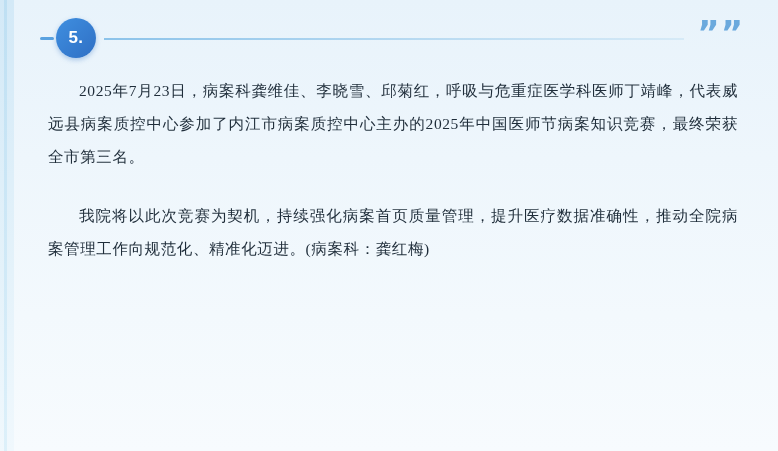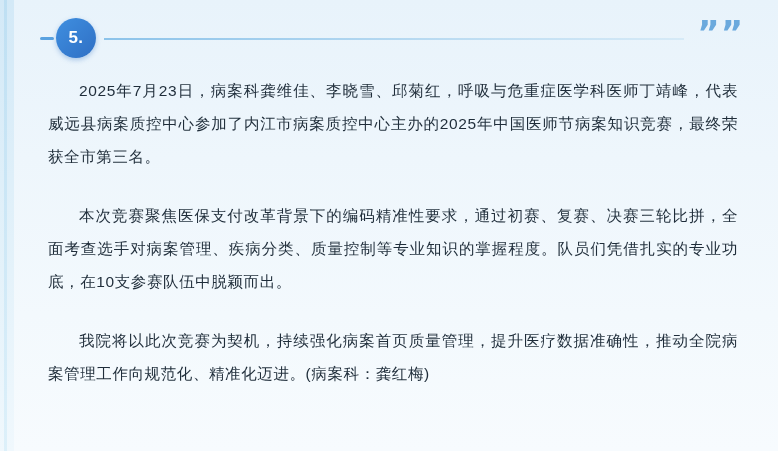--- a/index.html
+++ b/index.html
@@ -109,21 +109,21 @@
   }
 
   .para {
     margin: 0 0 26px 0;
     font-size: 15.5px;
     line-height: 33px;
     color: #1f2d3a;
     text-align: justify;
     text-indent: 2em;
     letter-spacing: .6px;
-    font-family: Liberation Sans, sans-serif;
+    font-family: Liberation Serif, serif;
   }
   .para:last-child { margin-bottom: 11px; }
 </style>
 </head>
 <body>
 
 <div class="page">
 
   <div class="left-bar">
     <div class="left-bar-inner"></div>
@@ -131,17 +131,16 @@
 
   <div class="header">
     <div class="rule-left"></div>
     <div class="num-badge">5.</div>
     <div class="rule-main"></div>
     <div class="quote-mark">””</div>
   </div>
 
   <div class="content">
     <p class="para">2025年7月23日，病案科龚维佳、李晓雪、邱菊红，呼吸与危重症医学科医师丁靖峰，代表威远县病案质控中心参加了内江市病案质控中心主办的2025年中国医师节病案知识竞赛，最终荣获全市第三名。</p>
-    <p class="para">本次竞赛聚焦医保支付改革背景下的编码精准性要求，通过初赛、复赛、决赛三轮比拼，全面考查选手对病案管理、疾病分类、质量控制等专业知识的掌握程度。队员们凭借扎实的专业功底，在10支参赛队伍中脱颖而出。</p>
     <p class="para">我院将以此次竞赛为契机，持续强化病案首页质量管理，提升医疗数据准确性，推动全院病案管理工作向规范化、精准化迈进。(病案科：龚红梅)</p>
   </div>
 
 </div>
 
 </body></html>

